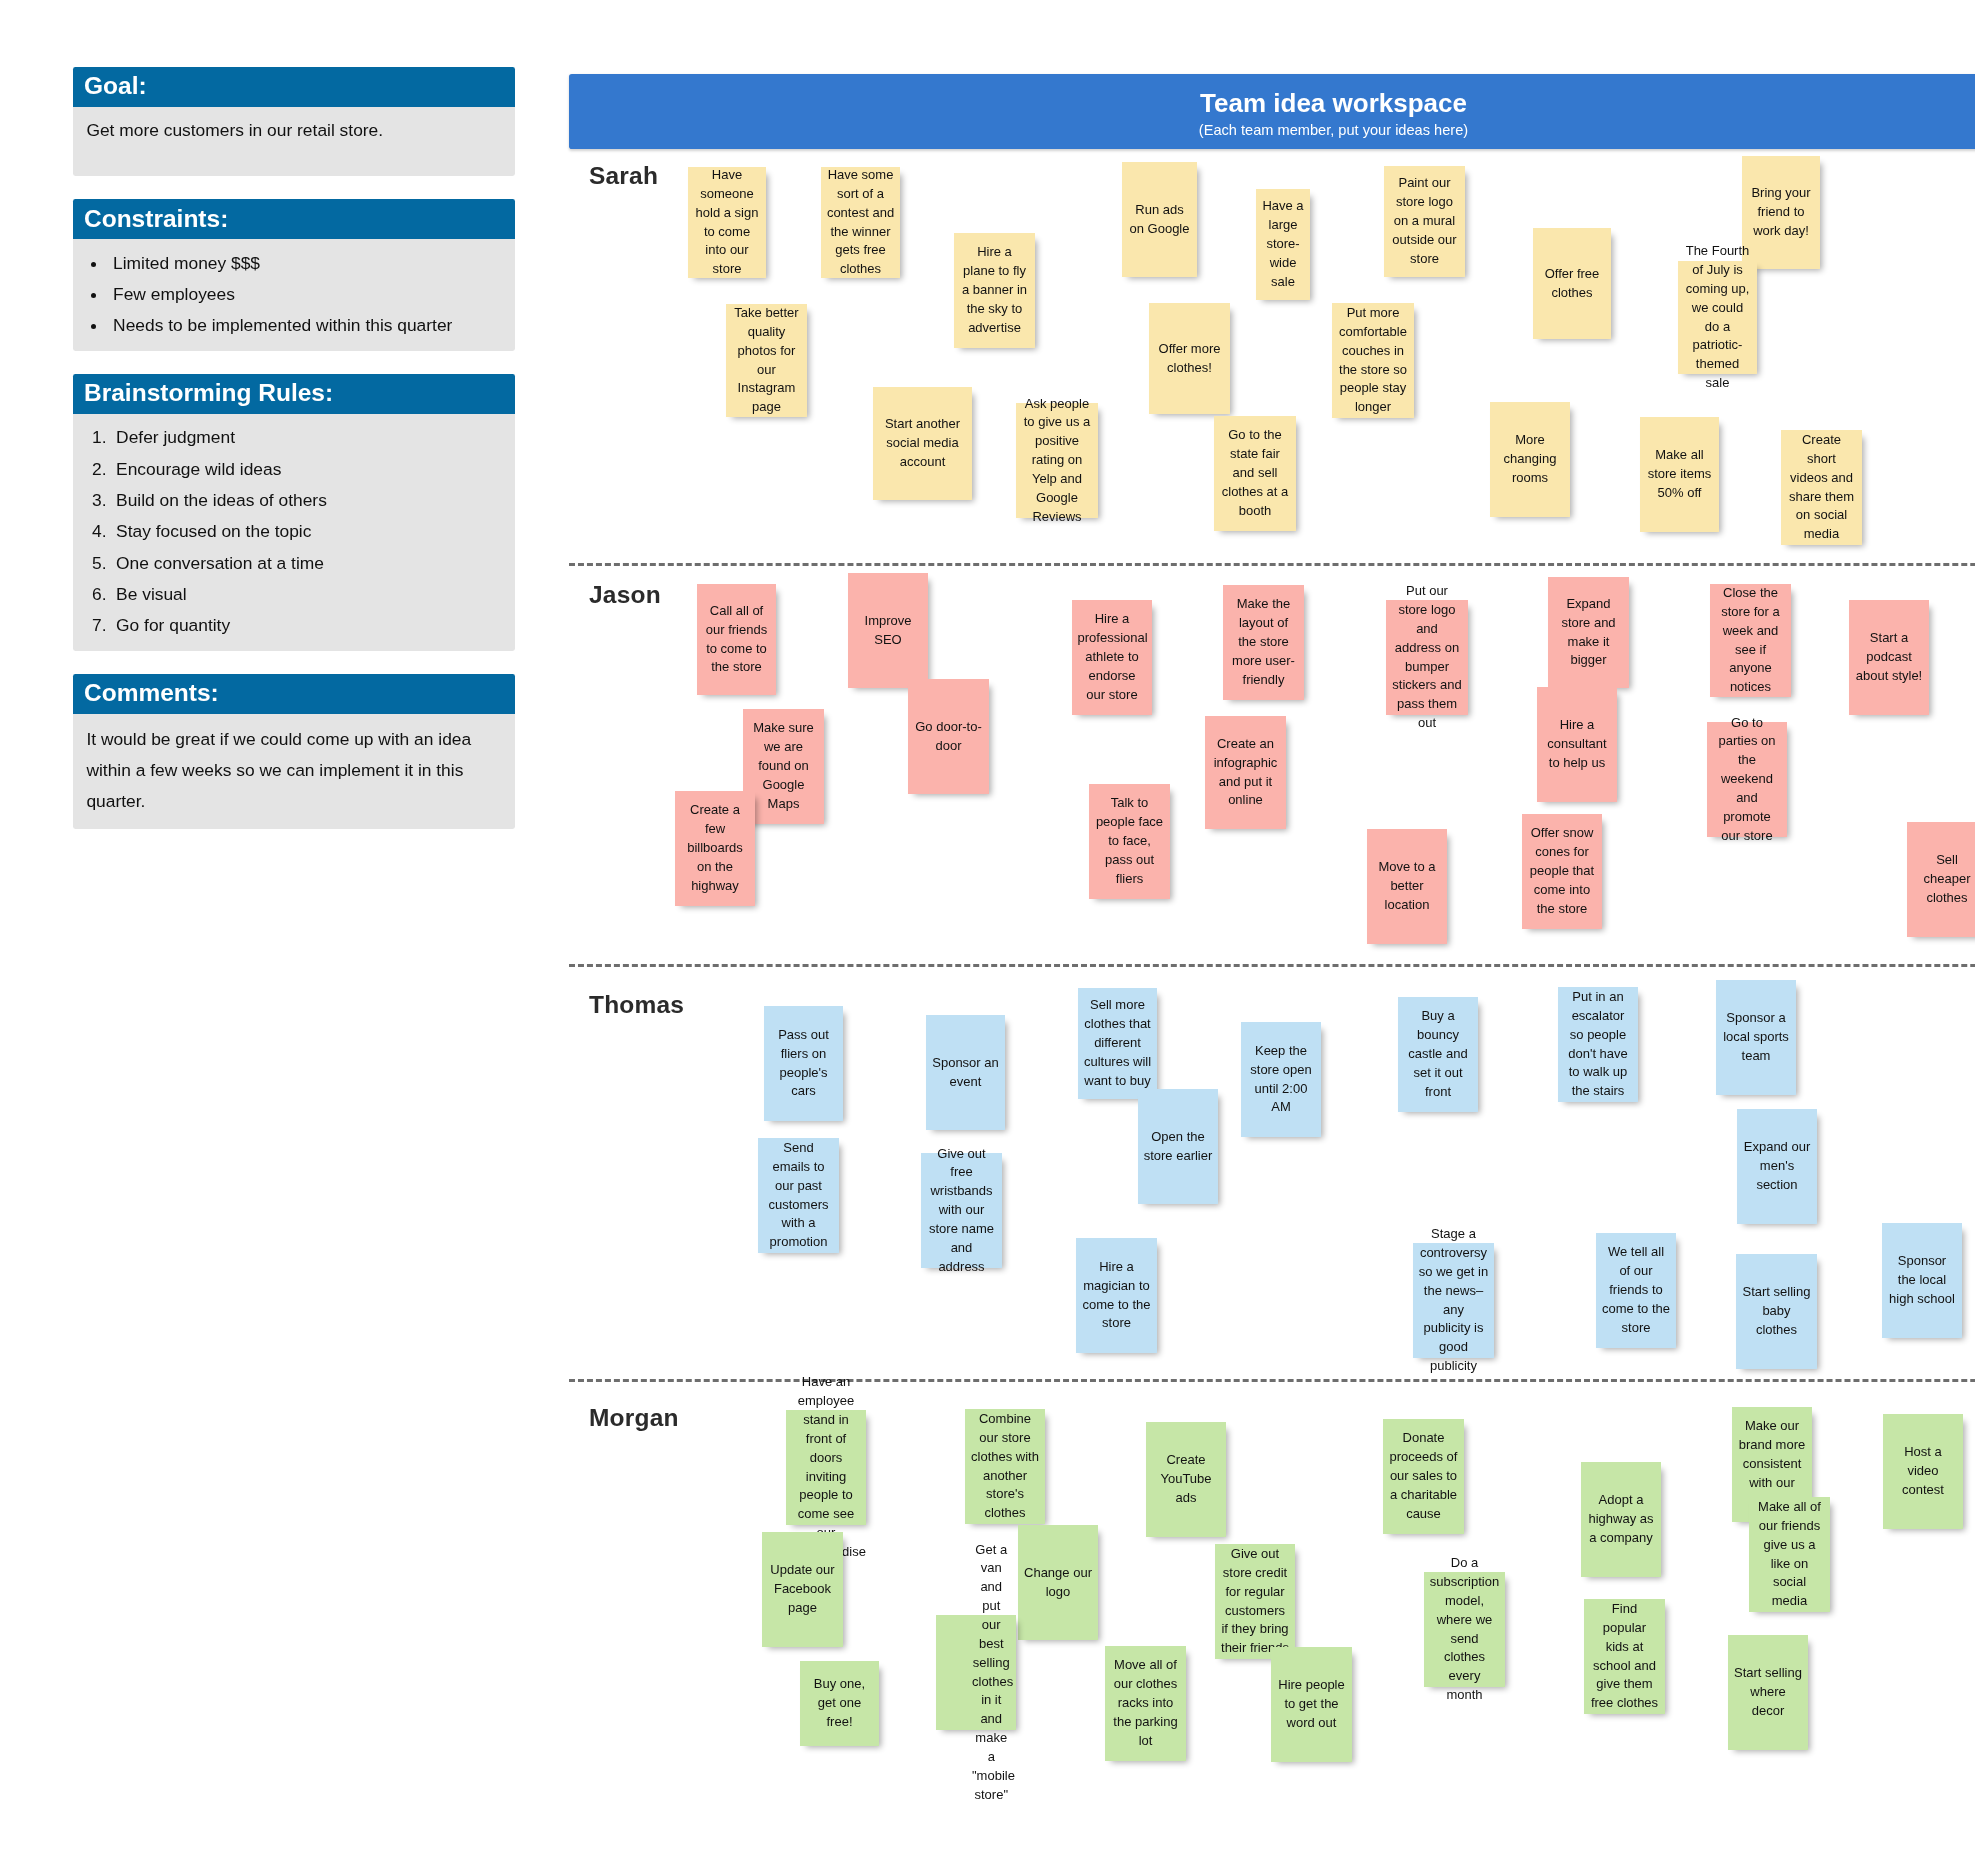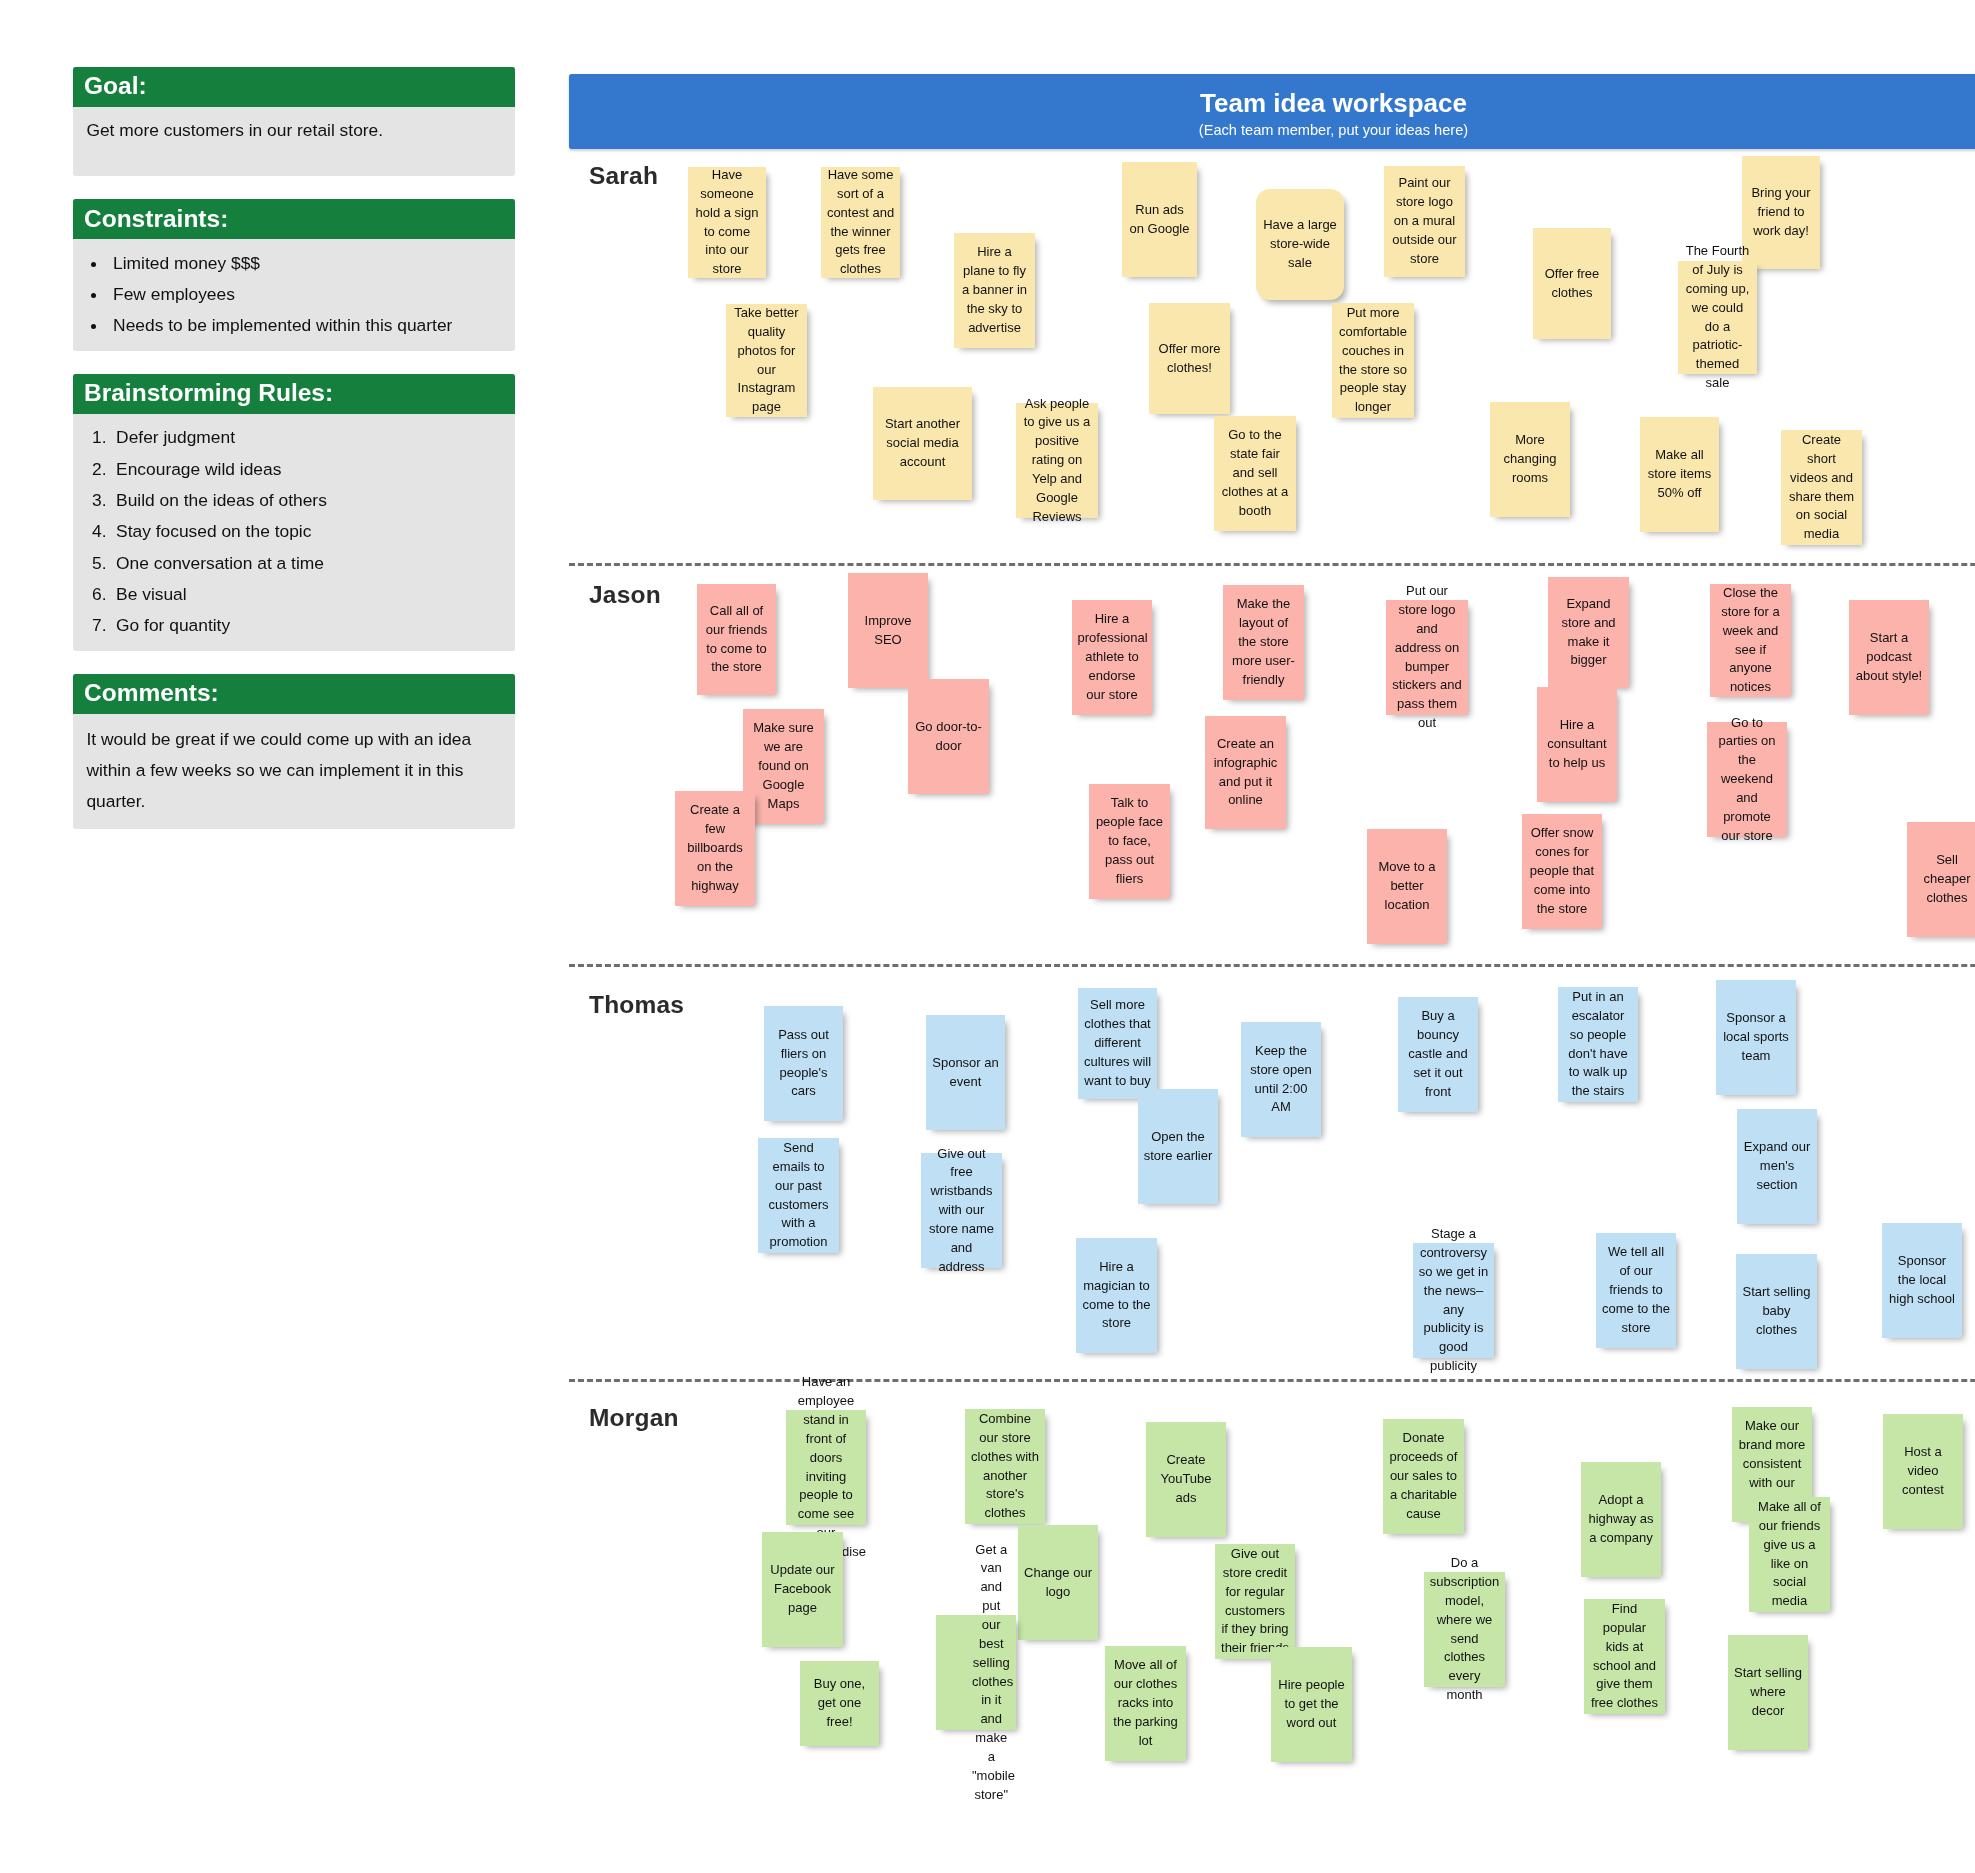--- a/index.html
+++ b/index.html
@@ -6,21 +6,21 @@
   body{
     width:3155px;height:1873px;position:relative;overflow:hidden;
     font-family:"Liberation Sans", sans-serif;
     -webkit-font-smoothing:antialiased;
   }
 
   
   #sidebar{position:absolute;left:73px;top:67px;width:442px;}
   .panel{margin-bottom:23px;}
   .panel-head{
-    background:#15803d;color:#ffffff;font-weight:bold;font-size:24.5px;
+    background:#0369a1;color:#ffffff;font-weight:bold;font-size:24.5px;
     padding:6.3px 11px 8px 11px;line-height:1.05;
     border-radius:2.4px 2.4px 0 0;
   }
   .panel-body{
     background:#e4e4e4;color:#111111;font-size:17.4px;line-height:1.55;
     padding:10.3px 13.4px 12px 13.4px;border-radius:0 0 2.4px 2.4px;
   }
   .panel-body p{margin:0;}
   .panel-body ul{margin:0;padding-left:22px;list-style:disc;}
   .panel-body ol{margin:0;padding-left:25px;list-style:decimal;}
@@ -123,21 +123,21 @@
     </div>
     <div class="note n-yellow" style="left: 821px; top: 167px; width: 79px; height: 111px;">
       <span>Have some sort of a contest and the winner gets free clothes</span>
     </div>
     <div class="note n-yellow" style="left: 954px; top: 233px; width: 81px; height: 115px;">
       <span>Hire a plane to fly a banner in the sky to advertise</span>
     </div>
     <div class="note n-yellow" style="left: 1122px; top: 162px; width: 75px; height: 115px;">
       <span>Run ads on Google</span>
     </div>
-    <div class="note n-yellow" style="left: 1256px; top: 189px; width: 88px; height: 111px; border-radius: 14px;">
+    <div class="note n-yellow" style="left: 1256px; top: 189px; width: 54px; height: 111px;">
       <span>Have a large store-wide sale</span>
     </div>
     <div class="note n-yellow" style="left: 1384px; top: 166px; width: 81px; height: 111px;">
       <span>Paint our store logo on a mural outside our store</span>
     </div>
     <div class="note n-yellow" style="left: 1742px; top: 156px; width: 78px; height: 113px;">
       <span>Bring your friend to work day!</span>
     </div>
     <div class="note n-yellow" style="left: 1533px; top: 228px; width: 78px; height: 111px;">
       <span>Offer free clothes</span>

